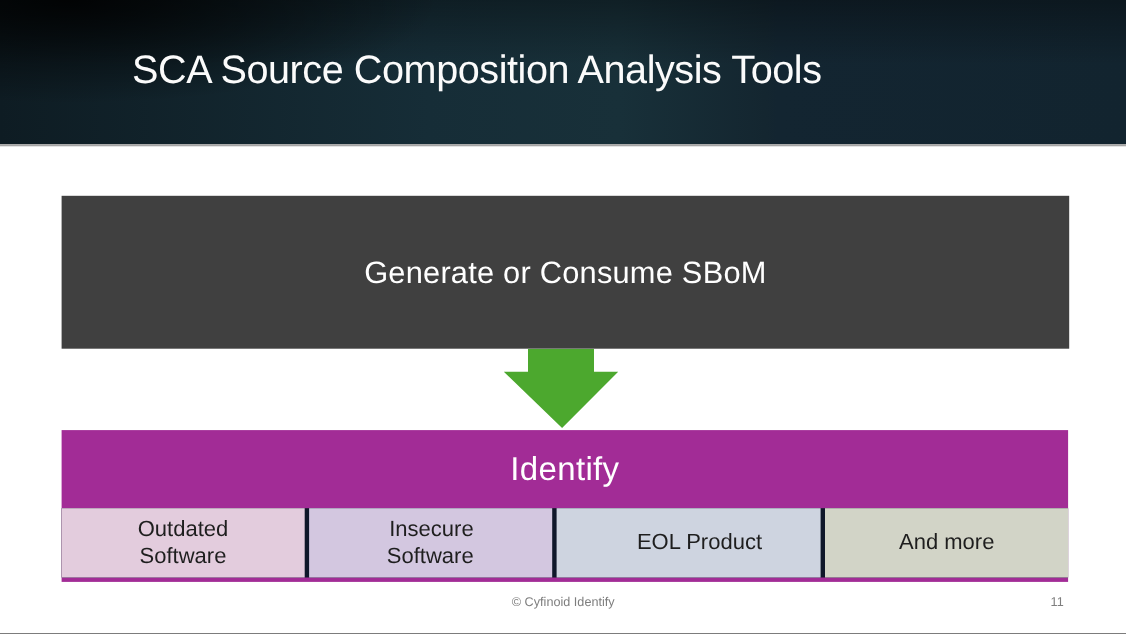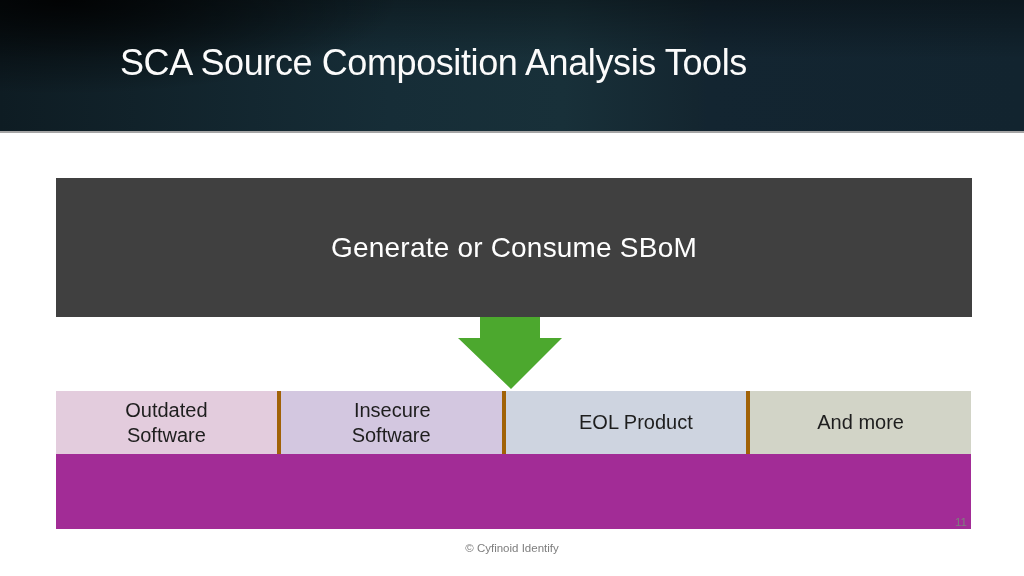--- a/index.html
+++ b/index.html
@@ -81,21 +81,21 @@
   }
   .identify-label {
     color: #ffffff;
     font-size: 30px;
     letter-spacing: 0.3px;
   }
   .category-row {
     height: 63px;
     display: flex;
     gap: 4px;
-    background: #a16207;
+    background: #0f172a;
   }
   .category-box {
     flex: 1 1 0;
     display: flex;
     align-items: center;
     justify-content: center;
     text-align: center;
     white-space: pre-line;
     font-size: 20px;
     line-height: 25px;
@@ -107,21 +107,21 @@
     position: absolute;
     left: 0; right: 0;
     top: 542px;
     text-align: center;
     font-size: 11.5px;
     color: #7e7e7e;
   }
   .footer-page-number {
     position: absolute;
     right: 57px;
-    top: 516px;
+    top: 542px;
     font-size: 11.5px;
     color: #7e7e7e;
     text-align: right;
   }
 </style>
 </head>
 <body>
 
 <div class="slide">
 
@@ -133,20 +133,23 @@
     <span class="top-box-label">Generate or Consume SBoM</span>
   </div>
 
   <div class="arrow-wrap">
     <svg viewBox="0 0 110 73" xmlns="http://www.w3.org/2000/svg">
       <polygon points="25,0 85,0 85,21 107,21 56,72 3,21 25,21" style="fill: rgb(76, 168, 46);"></polygon>
     </svg>
   </div>
 
   <div class="identify-box" style="background-color: rgb(162, 44, 150);">
+    <div class="identify-band">
+      <span class="identify-label">Identify</span>
+    </div>
     <div class="category-row">
       <div class="category-box" style="background-color: rgb(227, 204, 221);">Outdated
 Software</div>
       <div class="category-box" style="background-color: rgb(211, 199, 224); text-align: right;">Insecure
 Software</div>
       <div class="category-box" style="background-color: rgb(206, 212, 224); padding-left: 20px;">EOL Product</div>
       <div class="category-box" style="background-color: rgb(210, 212, 199);">And more</div>
     </div>
   </div>
 

